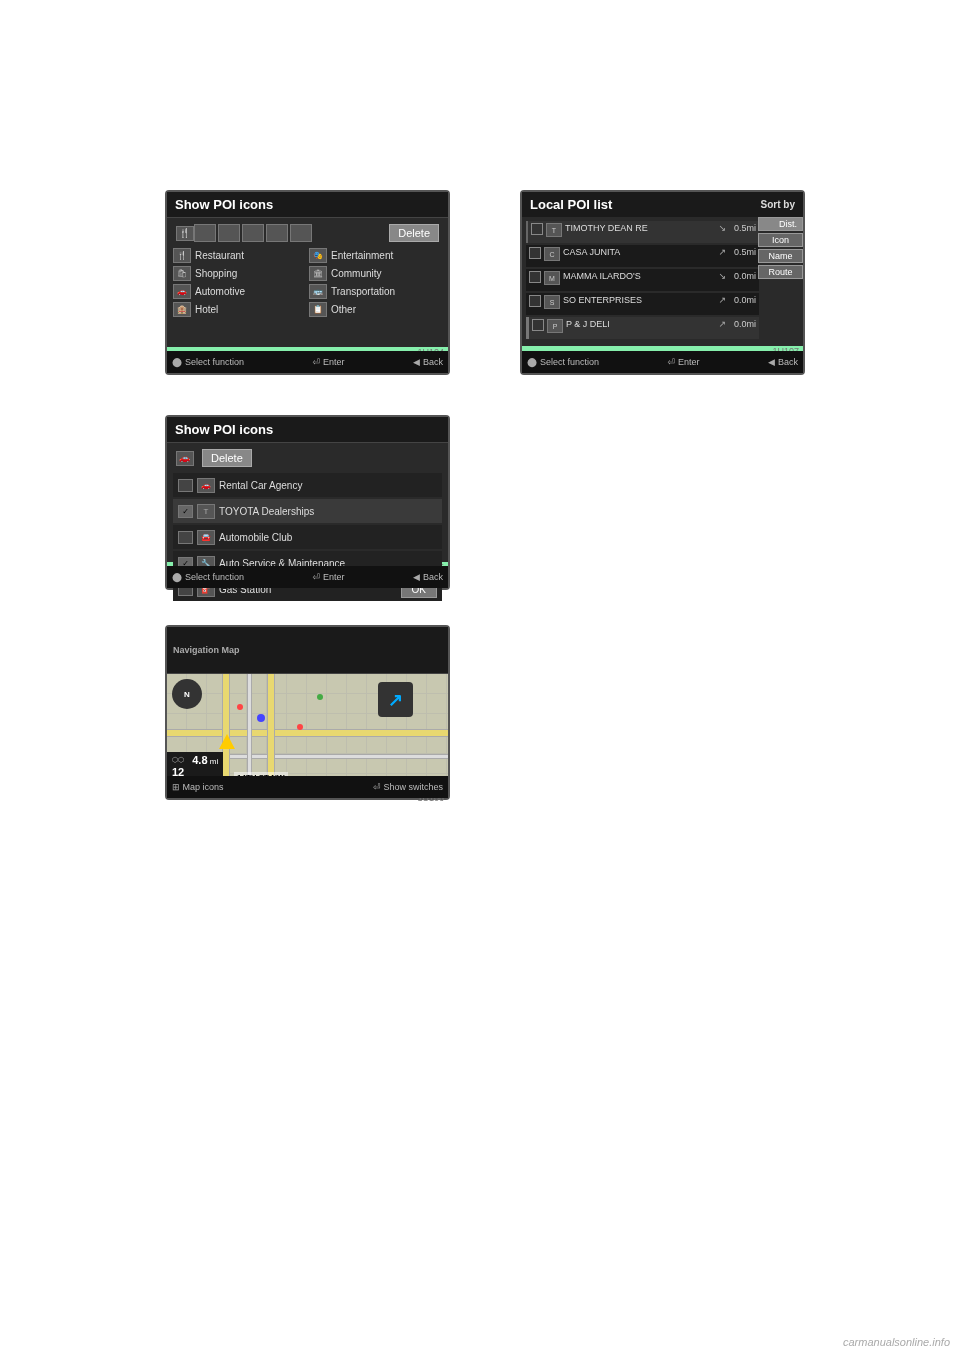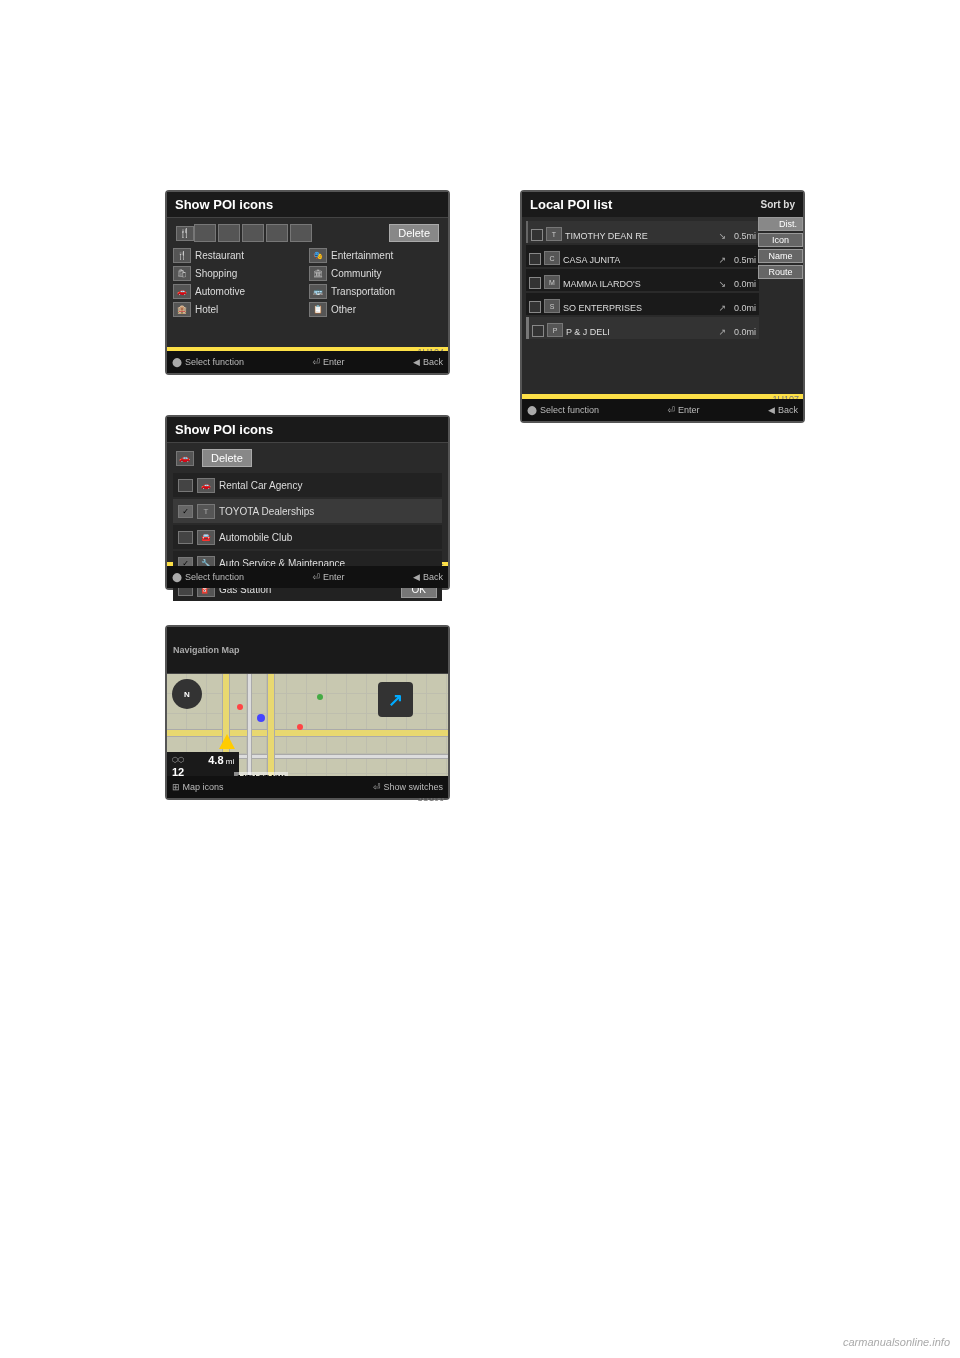--- a/index.html
+++ b/index.html
@@ -15,39 +15,39 @@
     .page-container {
       width: 960px;
       height: 1358px;
       background: #fff;
       position: relative;
     }
 
     
     .screen-panel {
       position: absolute;
-      background: #fde047;
+      background: #86efac;
       border: 2px solid #555;
       border-radius: 4px;
     }
 
     
     .panel-show-poi {
       top: 190px;
       left: 165px;
       width: 285px;
       height: 185px;
     }
 
     
     .panel-local-poi {
       top: 190px;
       left: 520px;
       width: 285px;
-      height: 233px;
+      height: 185px;
     }
 
     
     .panel-show-poi2 {
       top: 415px;
       left: 165px;
       width: 285px;
       height: 175px;
     }
 
@@ -152,21 +152,21 @@
       gap: 3px;
     }
 
     .sort-by-label {
       color: #ddd;
       font-size: 10px;
     }
 
     .poi-row {
       display: flex;
-      align-items: flex-end;
+      align-items: flex-start;
       background: #1a1a1a;
       margin-bottom: 2px;
       padding: 2px 3px;
       height: 22px;
       font-size: 9px;
       color: #ddd;
     }
 
     .poi-row.highlighted {
       background: #333;
@@ -680,21 +680,21 @@
       </div>
 
       <div class="poi-dot" style="top:30px; left:70px; background:#ff4444;"></div>
       <div class="poi-dot" style="top:40px; left:90px; background:#4444ff; width:8px; height:8px;"></div>
       <div class="poi-dot" style="top:50px; left:130px; background:#ff4444;"></div>
       <div class="poi-dot" style="top:20px; left:150px; background:#44aa44;"></div>
 
       <div style="position:absolute; top:60px; left:52px; width:0; height:0; border-left:8px solid transparent; border-right:8px solid transparent; border-bottom:15px solid #ffcc00;"></div>
 
       <div class="map-info-box">
-        <div style="display:flex; gap:24px; align-items:center;">
+        <div style="display:flex; gap:8px; align-items:center;">
           <div style="font-size:7px; color:#aaa;">⬡⬡</div>
           <div>
             <span style="font-size:11px; font-weight:bold;">4.8</span>
             <span style="font-size:8px;">mi</span>
           </div>
         </div>
         <div style="display:flex; gap:4px;flex-direction:column;">
           <span style="font-size:11px; font-weight:bold;">12</span>
           <span style="font-size:8px;">hr</span>
         </div>

